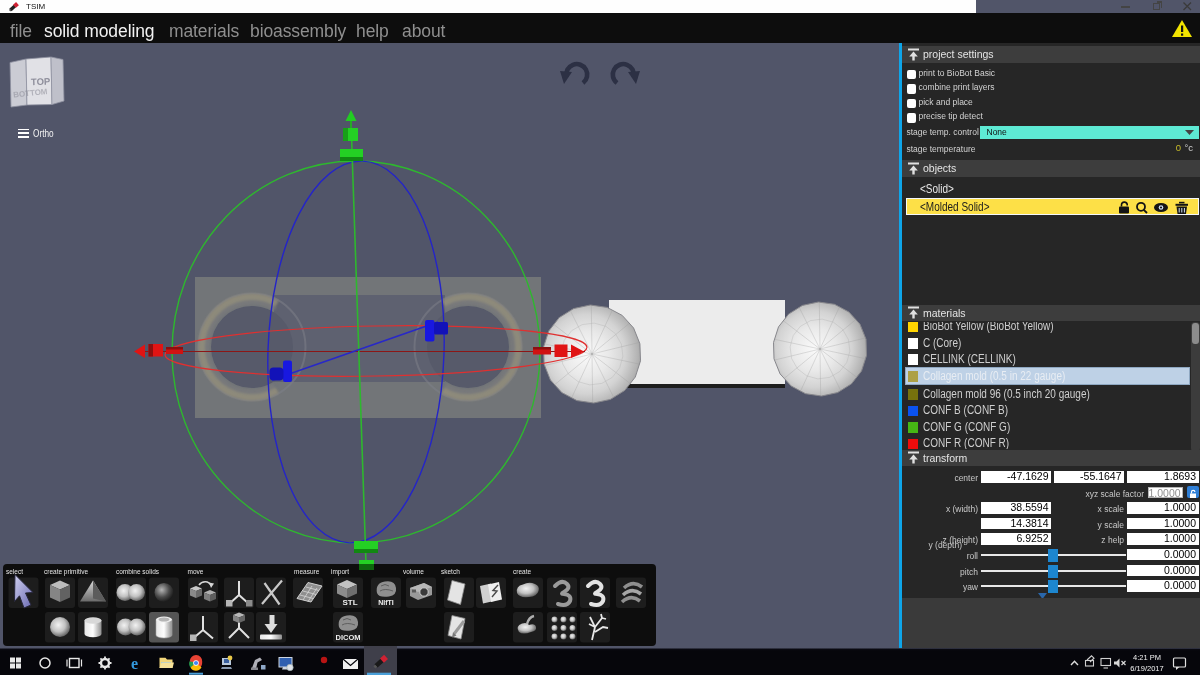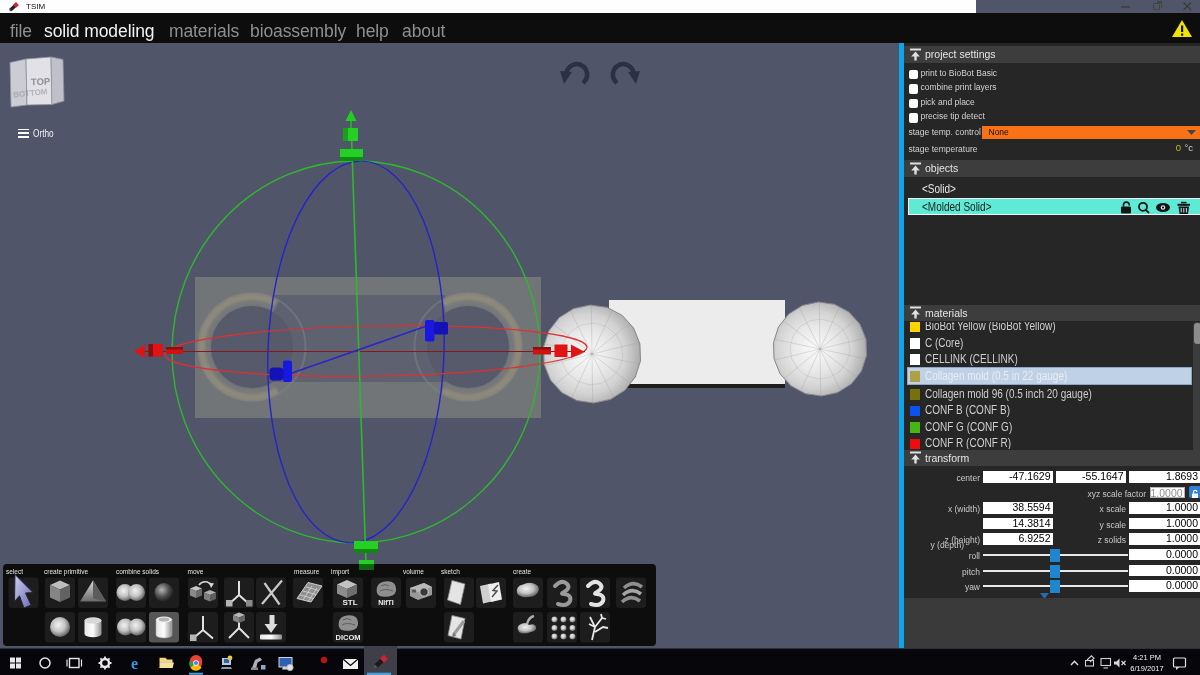--- a/index.html
+++ b/index.html
@@ -1,20 +1,20 @@
 <!DOCTYPE html>
 <html><head><meta charset="utf-8"><style>
 *{margin:0;padding:0;box-sizing:border-box;-webkit-font-smoothing:antialiased}
 html,body{width:1200px;height:675px;font-family:"Liberation Sans",sans-serif;overflow:hidden;background:#515569;position:relative}
 .abs{position:absolute}
 #titlebar{left:0;top:0;width:976px;height:13px;background:#fefefe}
 #menubar{left:0;top:13px;width:1200px;height:30px;background:#0d0d0d}
 .mi{position:absolute;top:7.5px;font-size:17.5px;color:#8f8f8f;letter-spacing:-0.1px}
 #viewport{left:0;top:43px;width:899px;height:605px;background:#515569;overflow:hidden}
-#panel{left:899px;top:43px;width:301px;height:605px;background:#262626;border-left:5px solid #0ea5e9}
+#panel{left:899px;top:43px;width:301px;height:605px;background:#262626;border-left:3px solid #0ea5e9}
 #taskbar{left:0;top:646px;width:1200px;height:29px;background:linear-gradient(rgba(0,0,0,0) 0px,rgba(0,0,0,0) 2px,#0a0a12 3px,#06060b 5px,#06060b 29px)}
 .hdr{position:absolute;left:0;width:301px;height:16.5px;background:#3d3d3d;color:#e4e4e4;font-size:10.5px}
 .hdr span{position:absolute;left:21px;top:2px}
 .hdr svg{position:absolute;left:4.5px;top:1.5px}
 .cb{position:absolute;left:4.5px;width:9.5px;height:9.5px;background:#fff;border-radius:2px}
 .cbl{position:absolute;left:16.5px;font-size:8.5px;color:#d2d2d2}
 .lbl{position:absolute;font-size:8.5px;color:#c8c8c8;text-align:right}
 .inp{position:absolute;height:11.5px;background:#fff;color:#000;font-size:10.5px;text-align:right;padding:0 2.5px 0 0;line-height:11.5px}
 .mrow{position:absolute;left:4px;font-size:12.5px;color:#cfcfcf;white-space:nowrap}
 .sw{position:absolute;left:1.5px;top:2.5px;width:10.5px;height:10.5px}
@@ -341,40 +341,40 @@
     </div>
   <div class="cb" style="top:26.5px"></div>
     <span class="cbl" style="top:24.5px">print to BioBot Basic</span>
   <div class="cb" style="top:41px"></div>
     <span class="cbl" style="top:39px">combine print layers</span>
   <div class="cb" style="top:55.5px"></div>
     <span class="cbl" style="top:53.5px">pick and place</span>
   <div class="cb" style="top:70px"></div>
     <span class="cbl" style="top:68px">precise tip detect</span>
   <span class="cbl" style="left:4.5px;top:84px">stage temp. control</span>
-  <div class="abs" style="left:77.5px;top:82.5px;width:219px;height:13px;background:#f97316">
+  <div class="abs" style="left:77.5px;top:82.5px;width:219px;height:13px;background:#5eead4">
     <span class="abs" style="left:7px;top:1.5px;font-size:8.5px;color:#111">None</span>
     <svg class="abs" style="right:5px;top:4px" width="9" height="6">
         <polygon points="0,0 9,0 4.5,5" fill="#444"></polygon>
       </svg>
   </div>
   <span class="cbl" style="left:4.5px;top:100.5px">stage temperature</span>
   <span class="abs" style="right:19px;top:99px;font-size:9.5px;color:#c8bc28">0</span>
   <span class="abs" style="right:7px;top:99px;font-size:9.5px;color:#d2d2d2">°c</span>
 
   <div class="hdr" style="top:117px">
       <svg width="13" height="13">
         <rect x="1" y="0.5" width="11" height="2" fill="#e0e0e0"></rect>
         <polygon points="6.5,3.6 2.2,8.4 10.8,8.4" fill="#e0e0e0"></polygon>
         <rect x="5.3" y="7" width="2.4" height="5.5" fill="#e0e0e0"></rect>
       </svg>
       <span>objects</span>
     </div>
   <span class="abs" style="left:18px;top:139px;font-size:12.5px;color:#e8e8e8;transform:scaleX(0.8);transform-origin:left top">&lt;Solid&gt;</span>
-  <div class="abs" style="left:3.5px;top:155px;width:293px;height:17px;background:#5eead4;border:1px solid #f4f8fc">
+  <div class="abs" style="left:3.5px;top:155px;width:293px;height:17px;background:#fde047;border:1px solid #f4f8fc">
     <span class="abs" style="left:13px;top:1px;font-size:12.5px;color:#1c1c1c;transform:scaleX(0.8);transform-origin:left top">&lt;Molded Solid&gt;</span>
     <svg class="abs" style="right:8px;top:1.5px" width="73" height="13" id="objicons">
       <rect x="2" y="5.5" width="10" height="7" rx="1" fill="#141414"></rect>
       <path d="M 4.5 5.5 V 3.8 A 2.9 2.9 0 0 1 10.2 3.3 L 10.2 4.5" stroke="#141414" stroke-width="1.6" fill="none"></path>
       <circle cx="24" cy="5.8" r="4" stroke="#141414" stroke-width="1.8" fill="none"></circle>
       <line x1="26.8" y1="8.8" x2="30" y2="12" stroke="#141414" stroke-width="1.8"></line>
       <ellipse cx="44" cy="6.5" rx="7" ry="4.6" fill="#141414"></ellipse>
       <circle cx="44" cy="6.5" r="2.3" fill="#cfe1f6"></circle>
         <circle cx="44" cy="6.5" r="1.1" fill="#141414"></circle>
       <rect x="58.5" y="2.8" width="12.5" height="2" fill="#141414"></rect>
@@ -453,21 +453,21 @@
   <span class="lbl" style="left:0px;top:461px;width:76px">x (width)</span>
   <div class="inp" style="left:79px;top:459px;width:70px">38.5594</div>
   <span class="lbl" style="left:150px;top:461px;width:72px">x scale</span>
   <div class="inp" style="left:225px;top:459px;width:71.5px">1.0000</div>
   <span class="lbl" style="left:0px;top:497px;width:60px">y (depth)</span>
   <div class="inp" style="left:79px;top:474.5px;width:70px">14.3814</div>
   <span class="lbl" style="left:150px;top:476.5px;width:72px">y scale</span>
   <div class="inp" style="left:225px;top:474.5px;width:71.5px">1.0000</div>
   <span class="lbl" style="left:0px;top:492px;width:76px">z (height)</span>
   <div class="inp" style="left:79px;top:490px;width:70px">6.9252</div>
-  <span class="lbl" style="left:150px;top:492px;width:72px">z solids</span>
+  <span class="lbl" style="left:150px;top:492px;width:72px">z help</span>
   <div class="inp" style="left:225px;top:490px;width:71.5px">1.0000</div>
   <span class="lbl" style="left:0px;top:507.5px;width:76px">roll</span>
   <div class="track" style="left:79px;top:510.5px;width:145px"></div>
   <div class="thumb" style="left:146px;top:505.5px"></div>
   <div class="inp" style="left:225px;top:505.5px;width:71.5px">0.0000</div>
   <span class="lbl" style="left:0px;top:523.5px;width:76px">pitch</span>
   <div class="track" style="left:79px;top:526.5px;width:145px"></div>
   <div class="thumb" style="left:146px;top:521.5px"></div>
   <div class="inp" style="left:225px;top:521.5px;width:71.5px">0.0000</div>
   <span class="lbl" style="left:0px;top:539px;width:76px">yaw</span>

